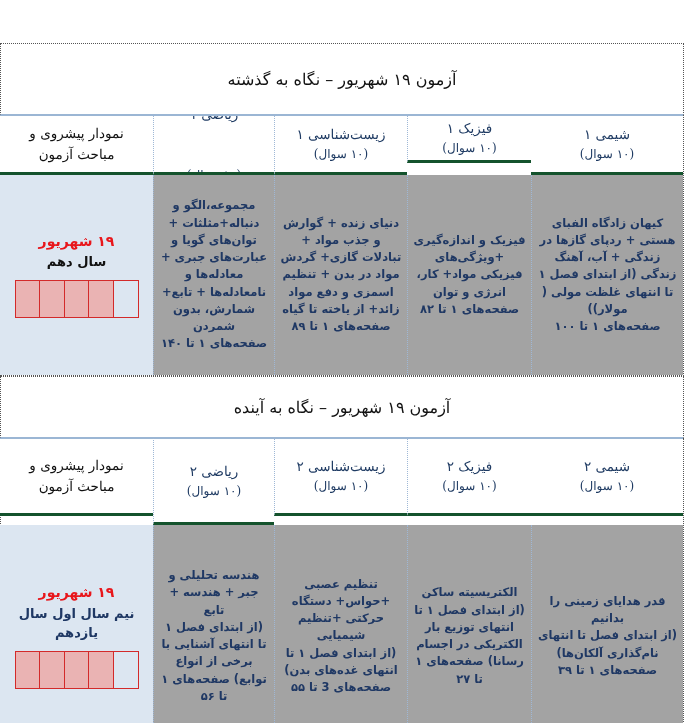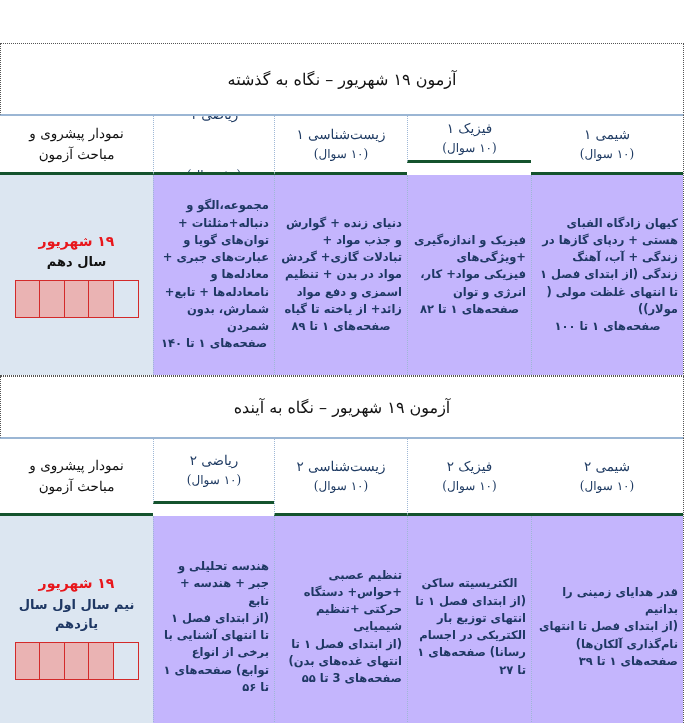--- a/index.html
+++ b/index.html
@@ -76,30 +76,30 @@
     justify-content: center;
     font-family: "DejaVu Serif", "Liberation Serif", serif;
     font-size: 13.5px;
     line-height: 1.55;
     color: #1f3b63;
   }
   .head-cell.plain { color: #111111; }
   .head-cell .sub { font-size: 12px; }
 
   .body-cell {
-    background: #c4b5fd;
+    background: #a3a3a3;
     font-size: 11.5px;
     line-height: 1.5;
     font-weight: bold;
     color: #1f3864;
     display: flex;
     flex-direction: column;
     align-items: center;
     justify-content: center;
-    text-align: right;
+    text-align: center;
   }
   .body-cell .topic { display: block; }
   .body-cell .pages { display: block; }
 
   
   .chart-cell {
     background: #dce6f1;
     display: flex;
     flex-direction: column;
     align-items: center;
@@ -217,21 +217,21 @@
         <span class="sub">(۱۰ سوال)</span>
       </div>
       <div class="cell head-cell" style="height:78px;">
         <span>فیزیک ۲</span>
         <span class="sub">(۱۰ سوال)</span>
       </div>
       <div class="cell head-cell" style="height:78px;">
         <span>زیست‌شناسی ۲</span>
         <span class="sub">(۱۰ سوال)</span>
       </div>
-      <div class="cell head-cell" style="height:66px;">
+      <div class="cell head-cell" style="height:87px;">
         <span>ریاضی ۲</span>
         <span class="sub">(۱۰ سوال)</span>
       </div>
       <div class="cell head-cell plain" style="height:78px;">
         <span>نمودار پیشروی و</span>
         <span>مباحث آزمون</span>
       </div>
 
       <div class="cell body-cell" style="height:222px;">
         <span class="topic">قدر هدایای زمینی را بدانیم</span>

